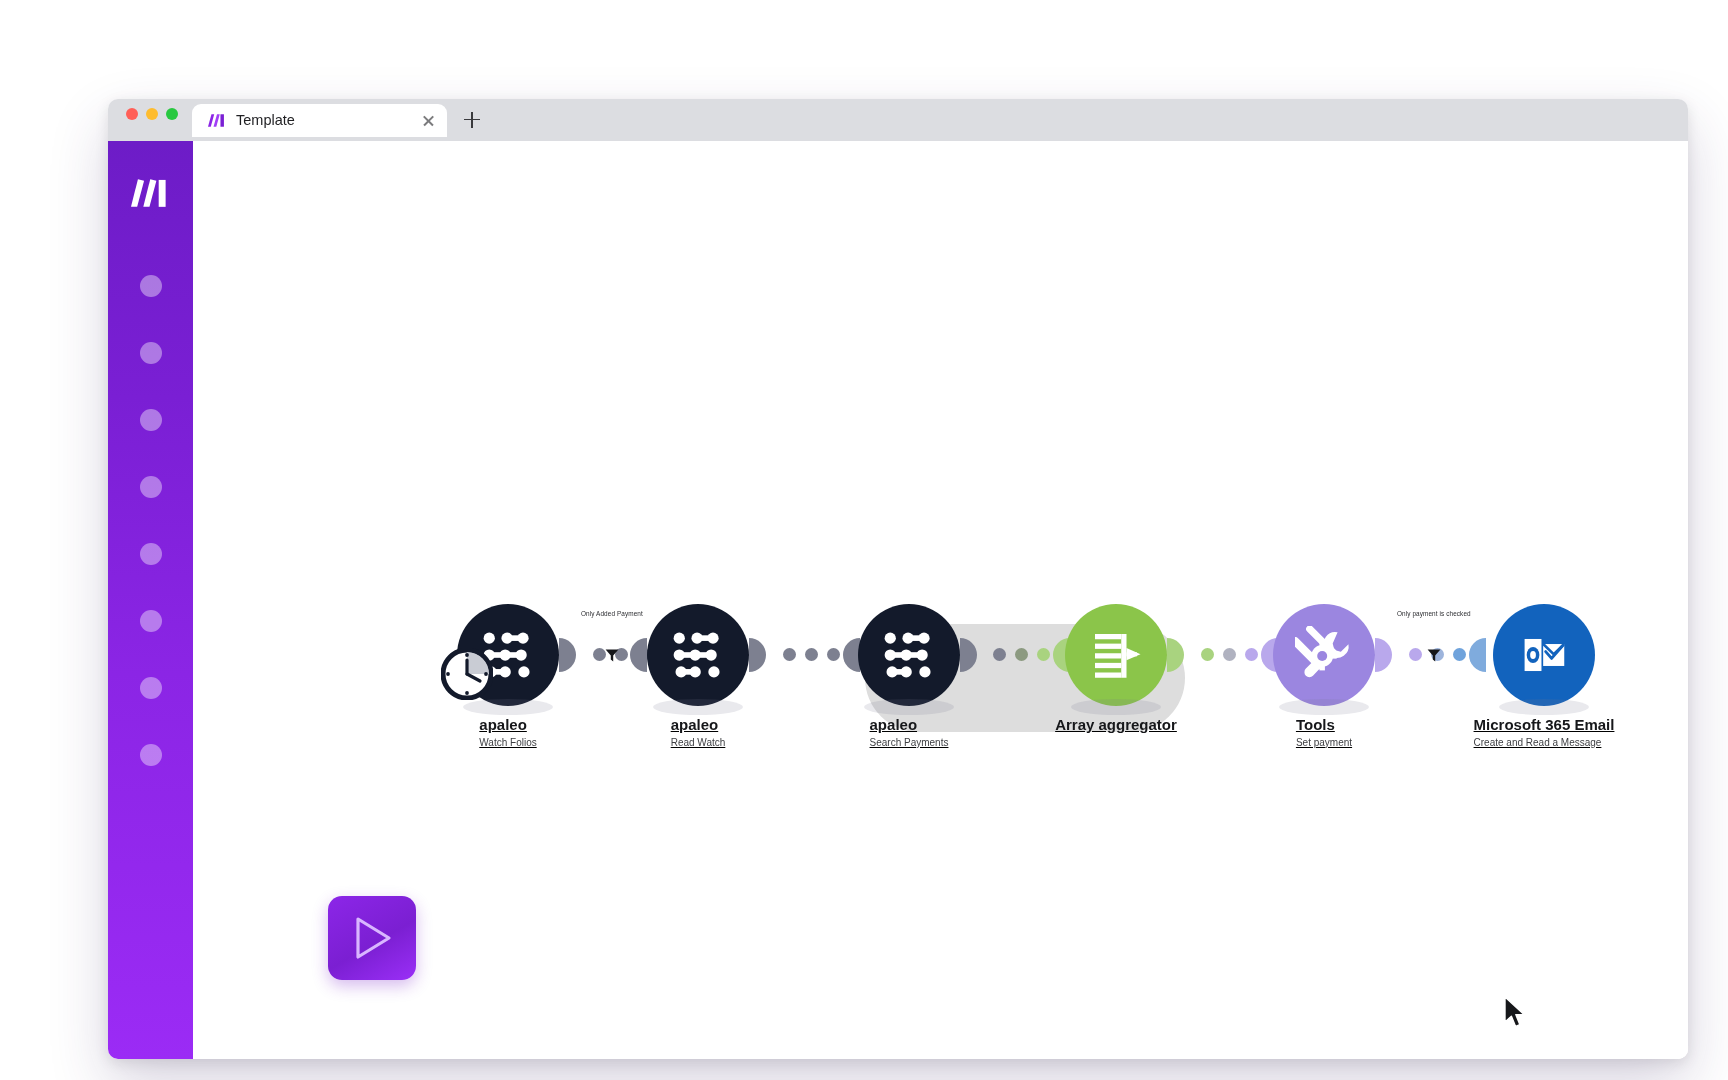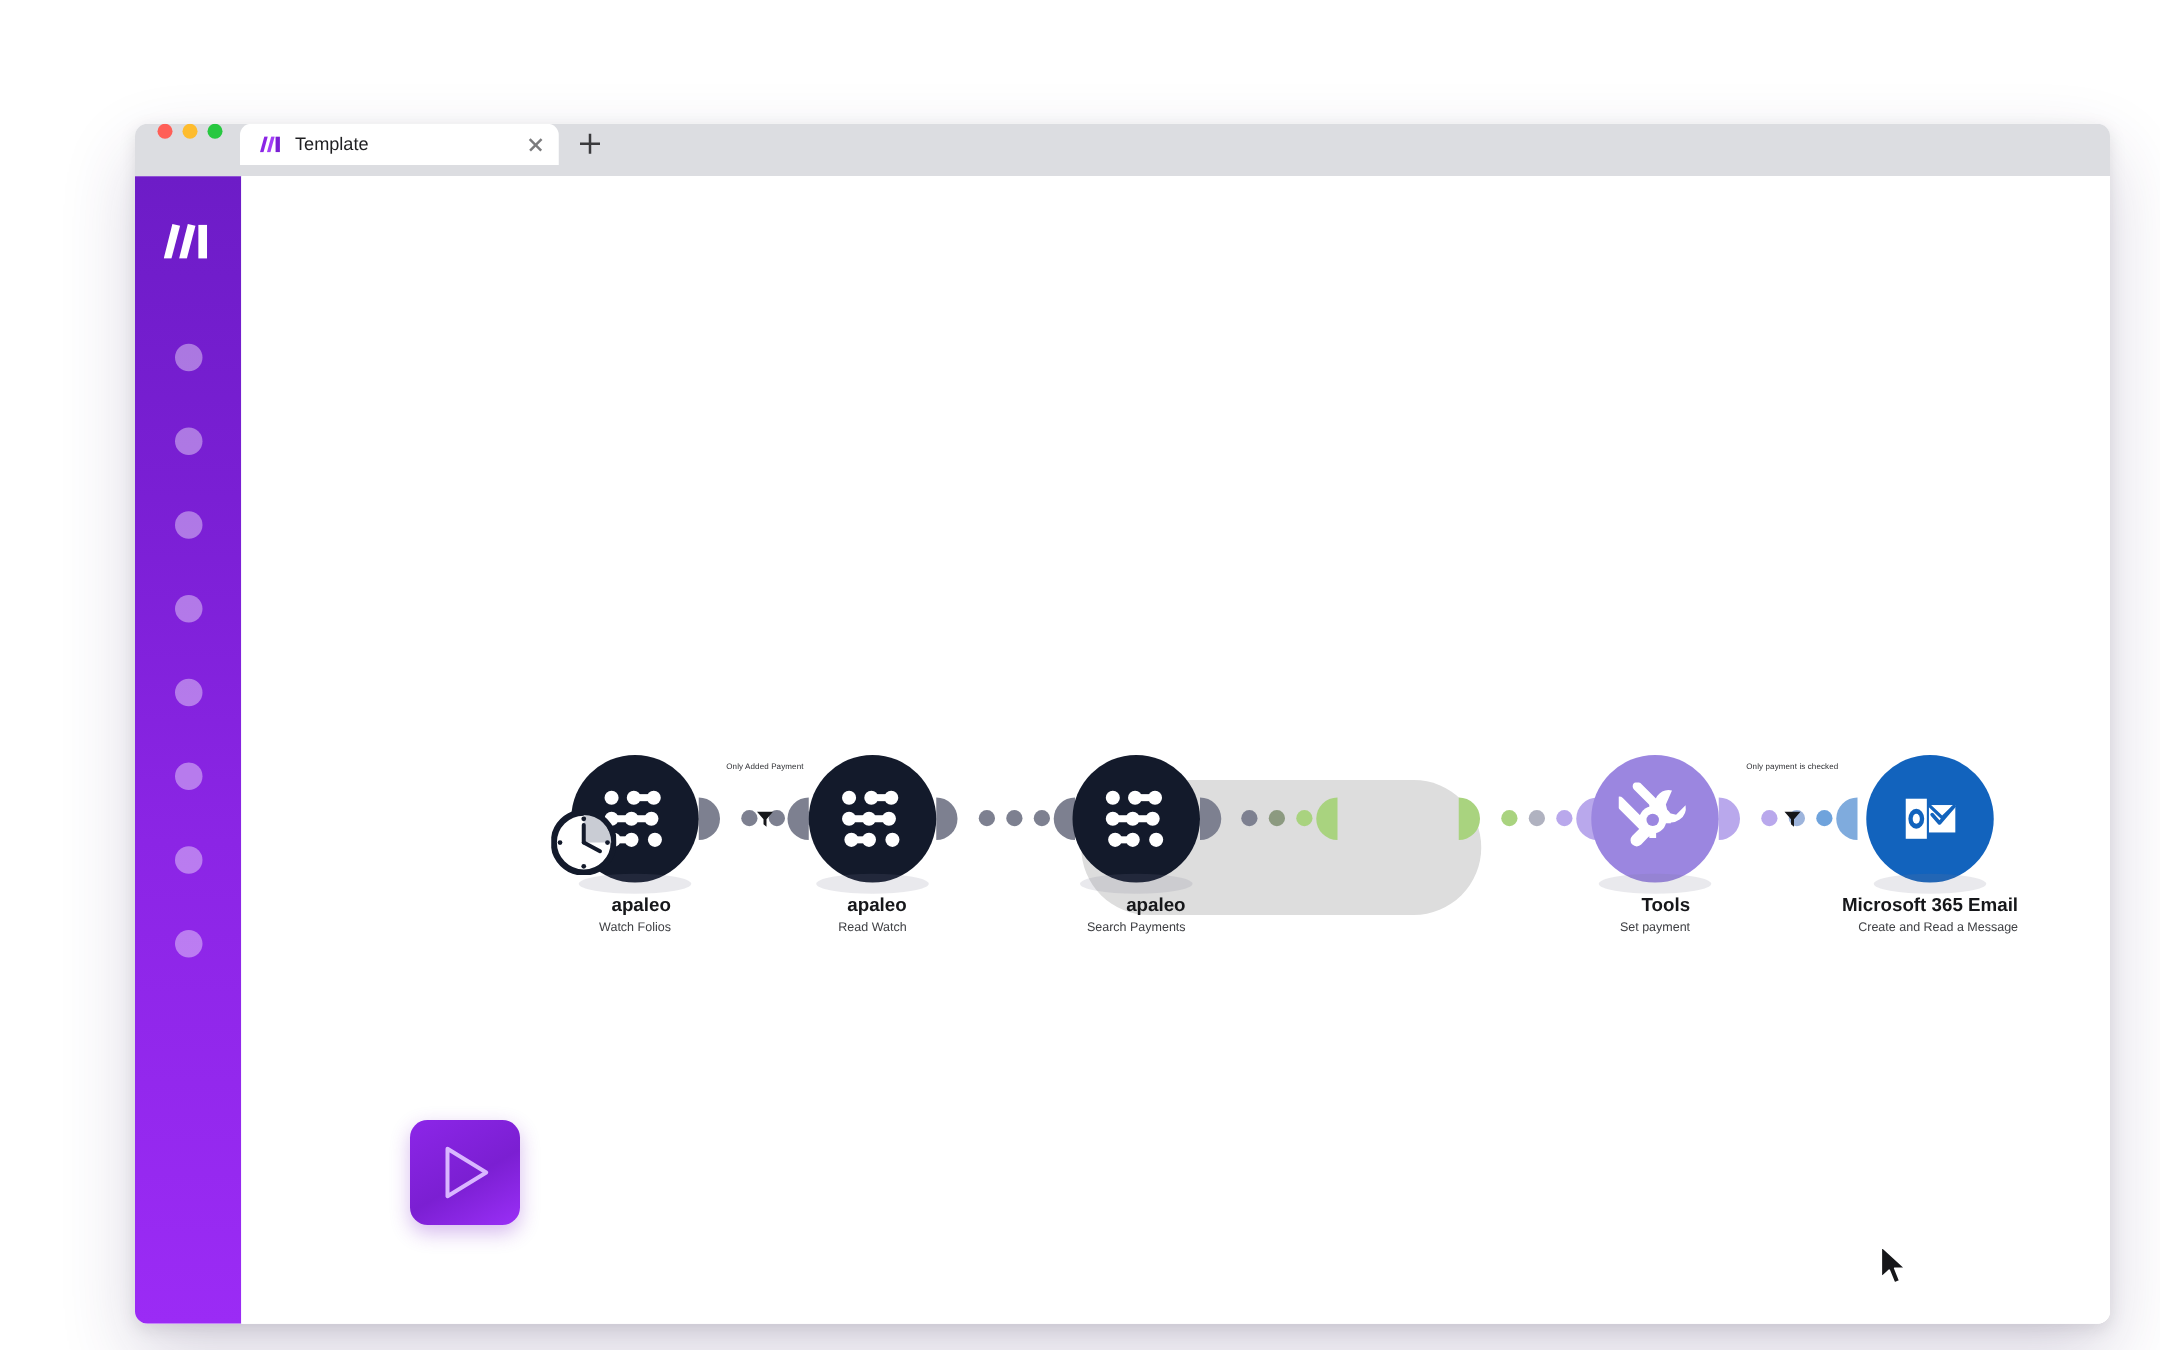--- a/index.html
+++ b/index.html
@@ -25,21 +25,21 @@
     border-radius:10px;
     background:#ffffff;
     box-shadow:0 26px 60px rgba(60,40,100,.20), 0 4px 14px rgba(0,0,0,.10);
     overflow:hidden;
   }
 
   
   #tab-bar{
     position:absolute; left:0; top:0; width:100%; height:42px;
     background:#dcdde1;
-    display:flex; align-items:flex-start;
+    display:flex; align-items:center;
   }
   #traffic-lights{
     display:flex; gap:8px; align-items:center;
     padding:0 14px 13px 18px;
   }
   .light{ width:12px; height:12px; border-radius:50%; }
   .light.red{ background:#ff5f57; }
   .light.amber{ background:#febc2e; }
   .light.green{ background:#28c840; }
 
@@ -129,21 +129,21 @@
     height:16px; border-radius:50%;
     background:rgba(120,120,140,.16); z-index:-1;
   }
   .node-circle.apaleo{ background:#131a2b; }
   .node-circle.aggregator{ background:#8bc54a; }
   .node-circle.tools{ background:#9b86e0; }
   .node-circle.outlook{ background:#1263bd; }
 
   .node-label{
     position:absolute; top:112px; left:50%; transform:translateX(-50%);
-    text-align:right; white-space:nowrap;
+    text-align:left; white-space:nowrap;text-decoration:underline;
   }
   .node-title{
     font-size:15px; font-weight:bold; color:#16171a; line-height:1.25;
   }
   .node-sub{
     font-size:10px; color:#3f4044; margin-top:2px;
   }
 
   
   .cap{
@@ -355,20 +355,40 @@
           </div>
 
           <span class="cap right" style="left:767px"></span>
           <span class="dots" style="left:800px">
             <span style="background:#7d8090"></span>
             <span style="background:#8c9a80"></span>
             <span style="background:#a9d37f"></span>
           </span>
           <span class="cap left green-l" style="left:860px"></span>
 
+          <div class="node" style="left:872px">
+            <div class="node-circle aggregator">
+              <svg viewBox="0 0 64 64" width="56" height="56">
+                <g fill="#ffffff">
+                  <rect x="8" y="8" width="30" height="6"></rect>
+                  <rect x="8" y="19" width="30" height="6"></rect>
+                  <rect x="8" y="30" width="30" height="6"></rect>
+                  <rect x="8" y="41" width="30" height="6"></rect>
+                  <rect x="8" y="52" width="30" height="6"></rect>
+                  <rect x="38" y="8" width="6" height="50"></rect>
+                  <polygon points="44,24 44,38 60,31"></polygon>
+                  <rect x="44" y="29" width="12" height="4.5"></rect>
+                </g>
+              </svg>
+            </div>
+            <div class="node-label">
+              <div class="node-title">Array aggregator</div>
+              <div class="node-sub"></div>
+            </div>
+          </div>
 
           <span class="cap right green-r" style="left:974px"></span>
           <span class="dots" style="left:1008px">
             <span style="background:#a9d37f"></span>
             <span style="background:#b0b2c0"></span>
             <span style="background:#b9a8ec"></span>
           </span>
           <span class="cap left purple-l" style="left:1068px"></span>
 
           <div class="node" style="left:1080px">

